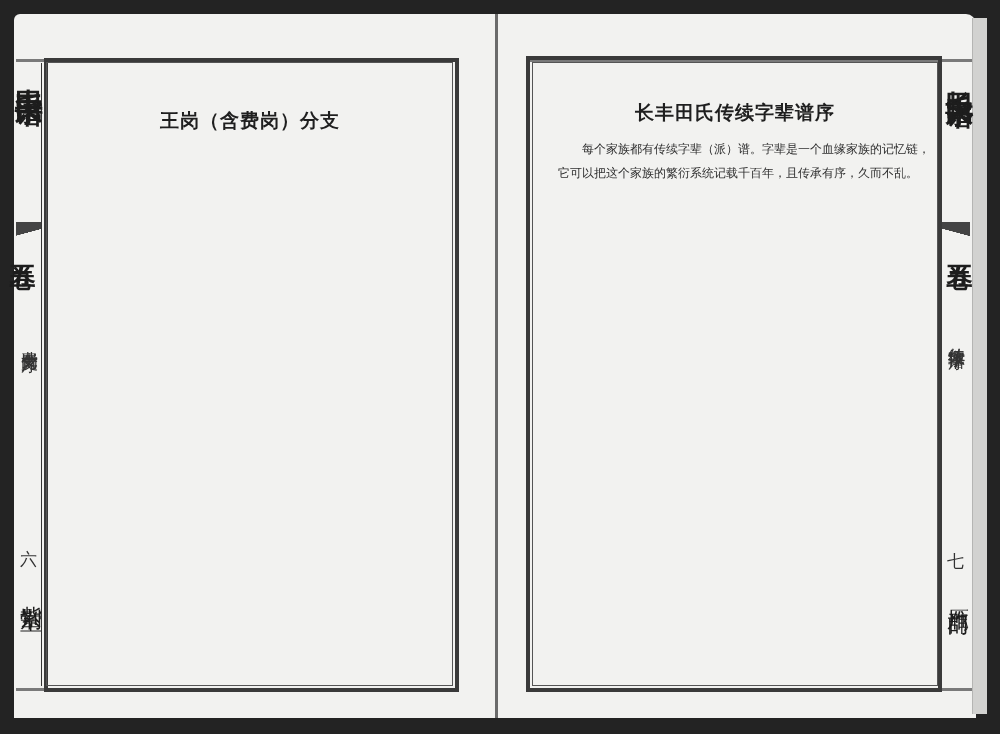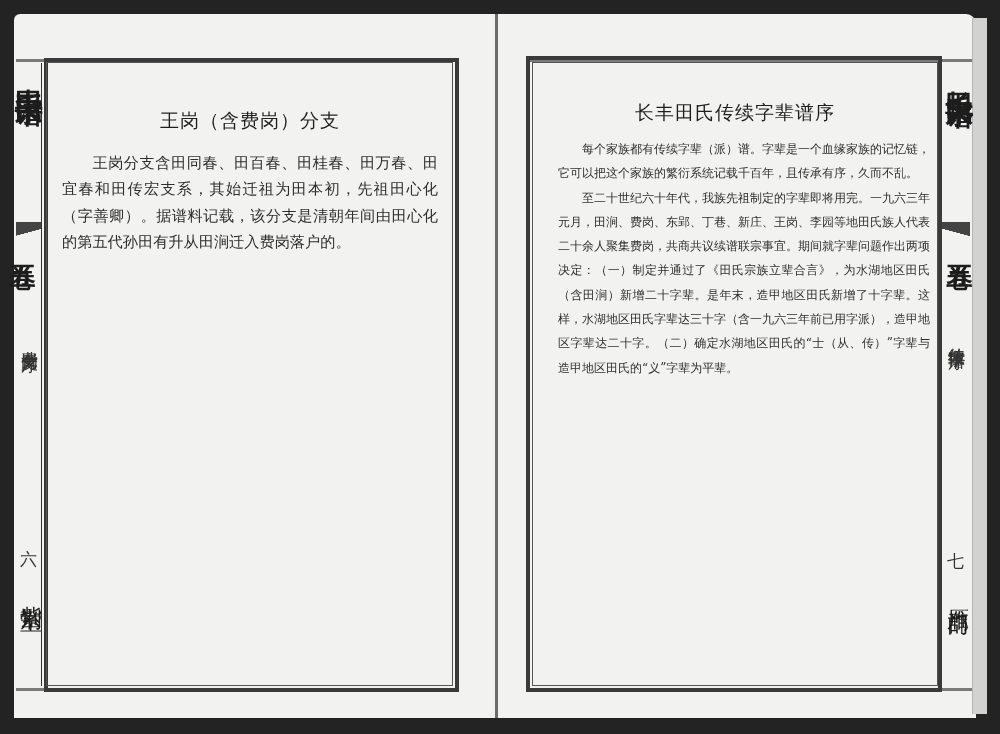--- a/index.html
+++ b/index.html
@@ -31,21 +31,21 @@
   .spine-vol { writing-mode: vertical-rl; font-weight:bold; font-size:28px; color:#1d1d1d; }
   .spine-section { writing-mode: vertical-rl; font-size:17px; letter-spacing:1px; color:#333; }
   .spine-page { font-size:17px; color:#333; }
   .spine-hall { writing-mode: vertical-rl; font-size:22px; letter-spacing:2px; color:#1d1d1d; }
   .ribbon {
     position:absolute; height:18px;
     background:linear-gradient(165deg, #444 0%, #444 55%, transparent 56%);
   }
 
   .page-title {
-    position:absolute; font-weight:normal; font-size:19px; letter-spacing:1px;
+    position:absolute; font-weight:bold; font-size:19px; letter-spacing:1px;
     text-align:center; color:#1f1f1f;
   }
   .body-text {
     position:absolute; font-size:15.2px; line-height:26.3px; color:#2e2e2e;
     text-align:justify;
   }
   .body-text p { margin:0; text-indent:2em; }
 </style>
 </head>
 <body>
@@ -68,21 +68,20 @@
   <div class="spine-section" style="position:absolute; left:19px; top:338px;">费岗分支序</div>
   <div class="spine-page" style="position:absolute; left:20px; top:548px;">六</div>
   <div class="spine-hall" style="position:absolute; left:16px; top:588px;">紫荆堂</div>
 
   <div class="frame-outer" style="left:44px; top:58px; width:415px; height:634px;"></div>
   <div class="frame-inner" style="left:46px; top:62px; width:407px; height:624px;"></div>
 
   <div class="page-title" style="left:60px; top:108px; width:380px;">王岗（含费岗）分支</div>
 
   <div class="body-text" style="left:62px; top:150px; width:376px;">
-    <p>王岗分支含田同春、田百春、田桂春、田万春、田宜春和田传宏支系，其始迁祖为田本初，先祖田心化（字善卿）。据谱料记载，该分支是清朝年间由田心化的第五代孙田有升从田涧迁入费岗落户的。</p>
   </div>
 </div>
 
 <div>
   <div class="hrule" style="left:528px; top:59px; width:444px;"></div>
   <div class="hrule" style="left:528px; top:688px; width:444px;"></div>
   <div class="vline" style="left:941px; top:63px; height:623px;"></div>
 
   <div class="frame-outer" style="left:526px; top:56px; width:416px; height:636px;"></div>
   <div class="frame-inner" style="left:532px; top:62px; width:406px; height:624px;"></div>
@@ -91,15 +90,14 @@
   <div class="ribbon" style="left:942px; top:222px; width:28px; background:linear-gradient(195deg, #444 0%, #444 55%, transparent 56%);"></div>
   <div class="spine-vol" style="position:absolute; left:943px; top:244px; font-size:26px;">卷五</div>
   <div class="spine-section" style="position:absolute; left:946px; top:334px;">传续字辈谱序</div>
   <div class="spine-page" style="position:absolute; left:947px; top:550px;">七</div>
   <div class="spine-hall" style="position:absolute; left:943px; top:592px;">雁门郡</div>
 
   <div class="page-title" style="left:545px; top:100px; width:380px;">长丰田氏传续字辈谱序</div>
 
   <div class="body-text" style="left:558px; top:137px; width:372px; font-size:12px; line-height:24.3px;">
     <p>每个家族都有传续字辈（派）谱。字辈是一个血缘家族的记忆链，它可以把这个家族的繁衍系统记载千百年，且传承有序，久而不乱。</p>
-    <p>至二十世纪六十年代，我族先祖制定的字辈即将用完。一九六三年元月，田涧、费岗、东郢、丁巷、新庄、王岗、李园等地田氏族人代表二十余人聚集费岗，共商共议续谱联宗事宜。期间就字辈问题作出两项决定：（一）制定并通过了《田氏宗族立辈合言》，为水湖地区田氏（含田涧）新增二十字辈。是年末，造甲地区田氏新增了十字辈。这样，水湖地区田氏字辈达三十字（含一九六三年前已用字派），造甲地区字辈达二十字。（二）确定水湖地区田氏的“士（从、传）”字辈与造甲地区田氏的“义”字辈为平辈。</p>
   </div>
 </div>
 
 </body></html>

